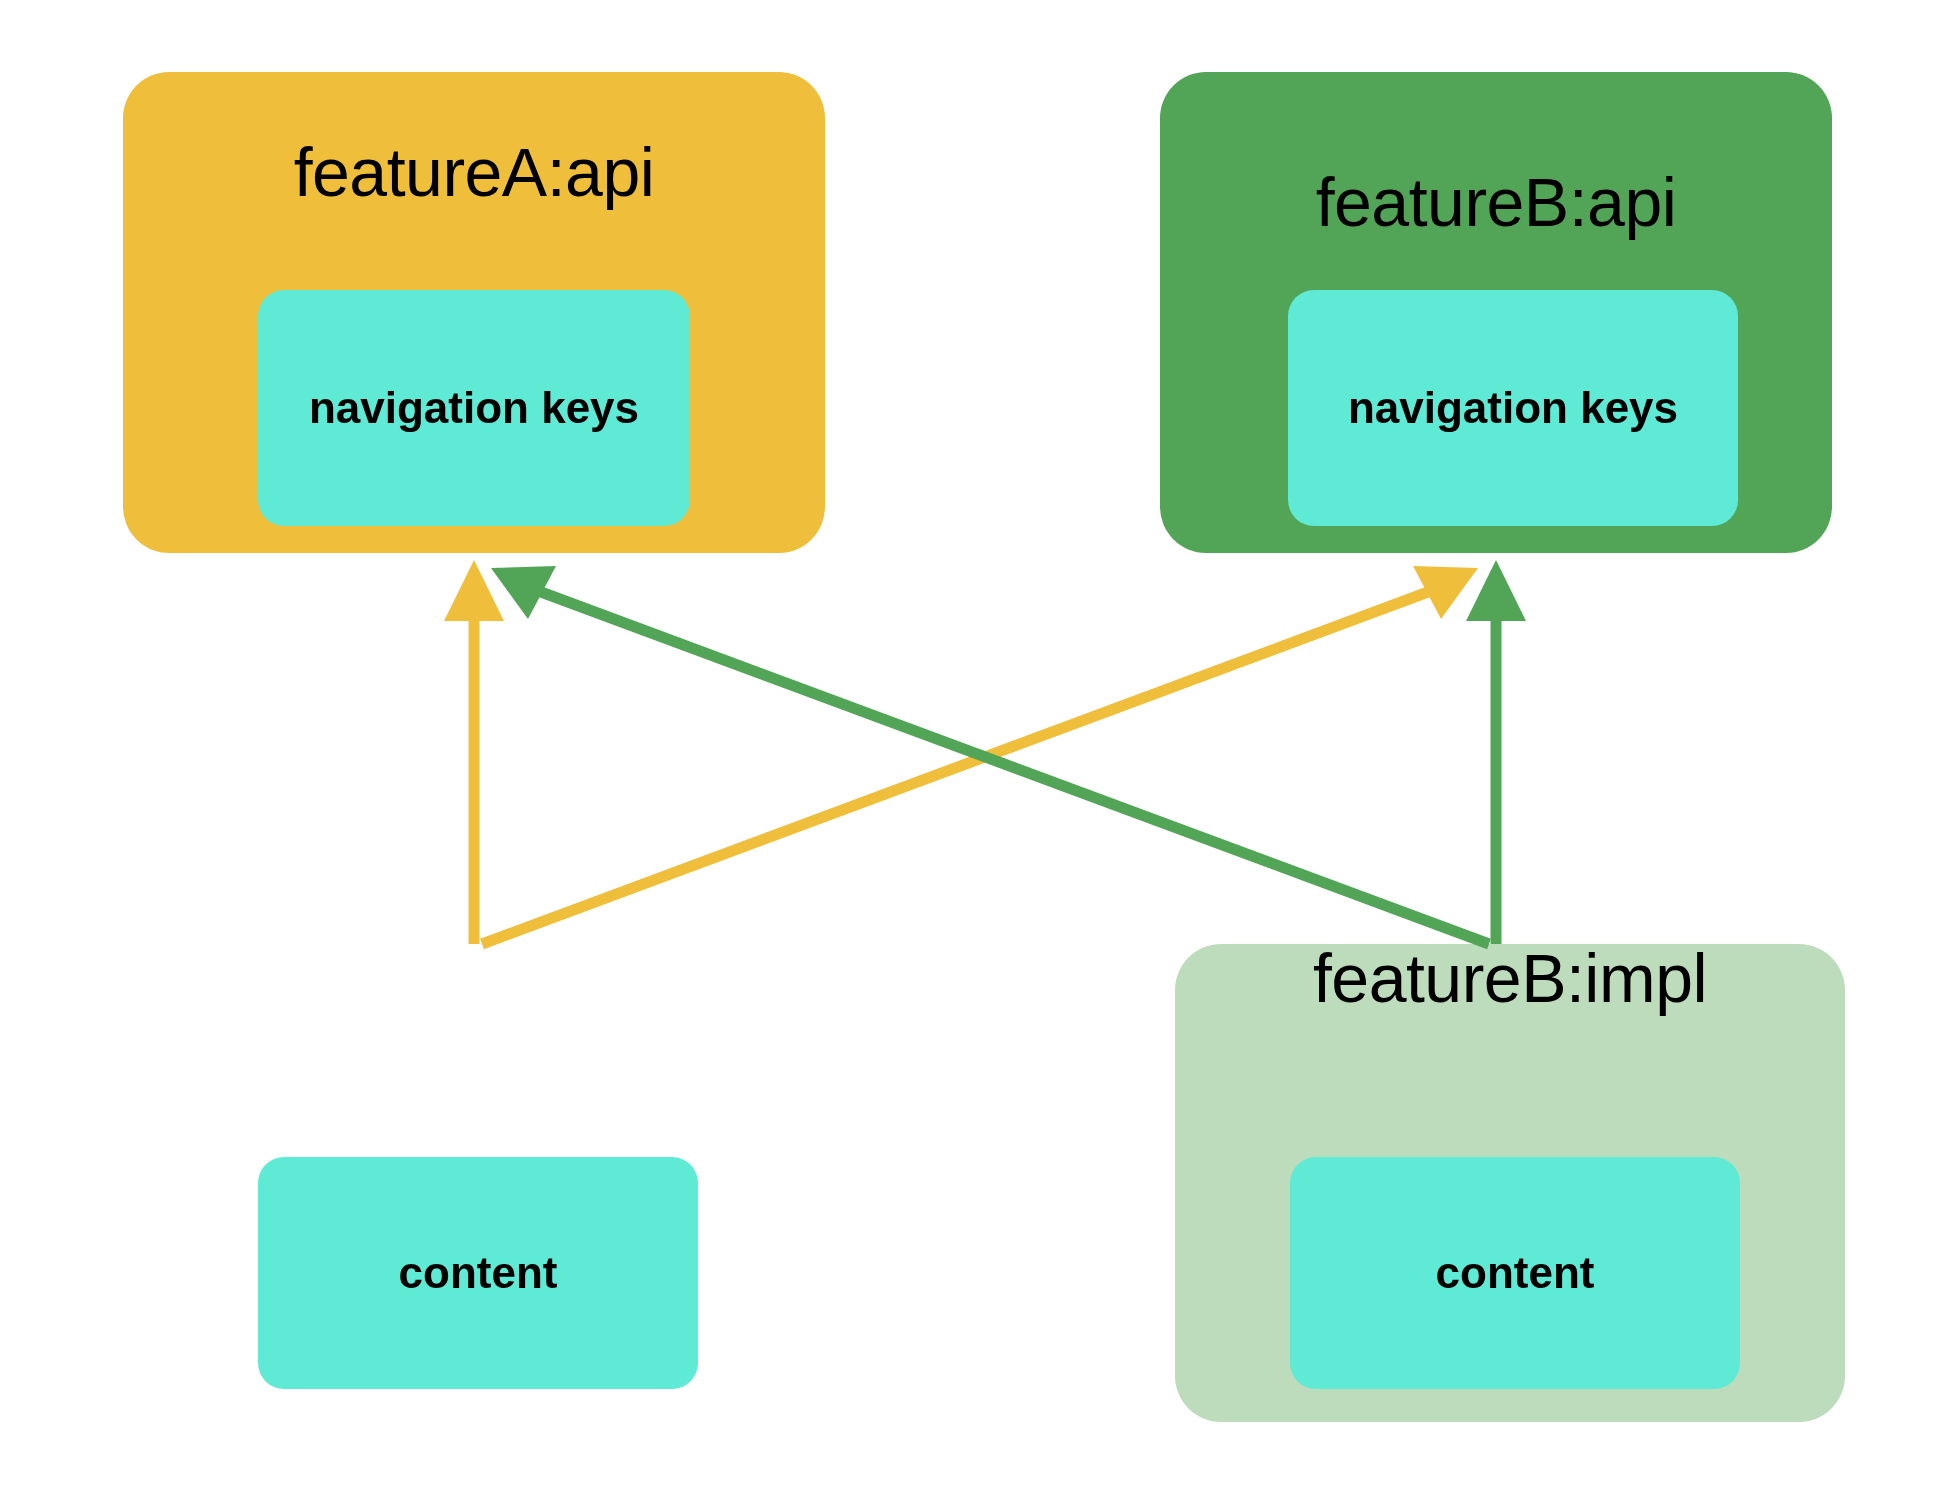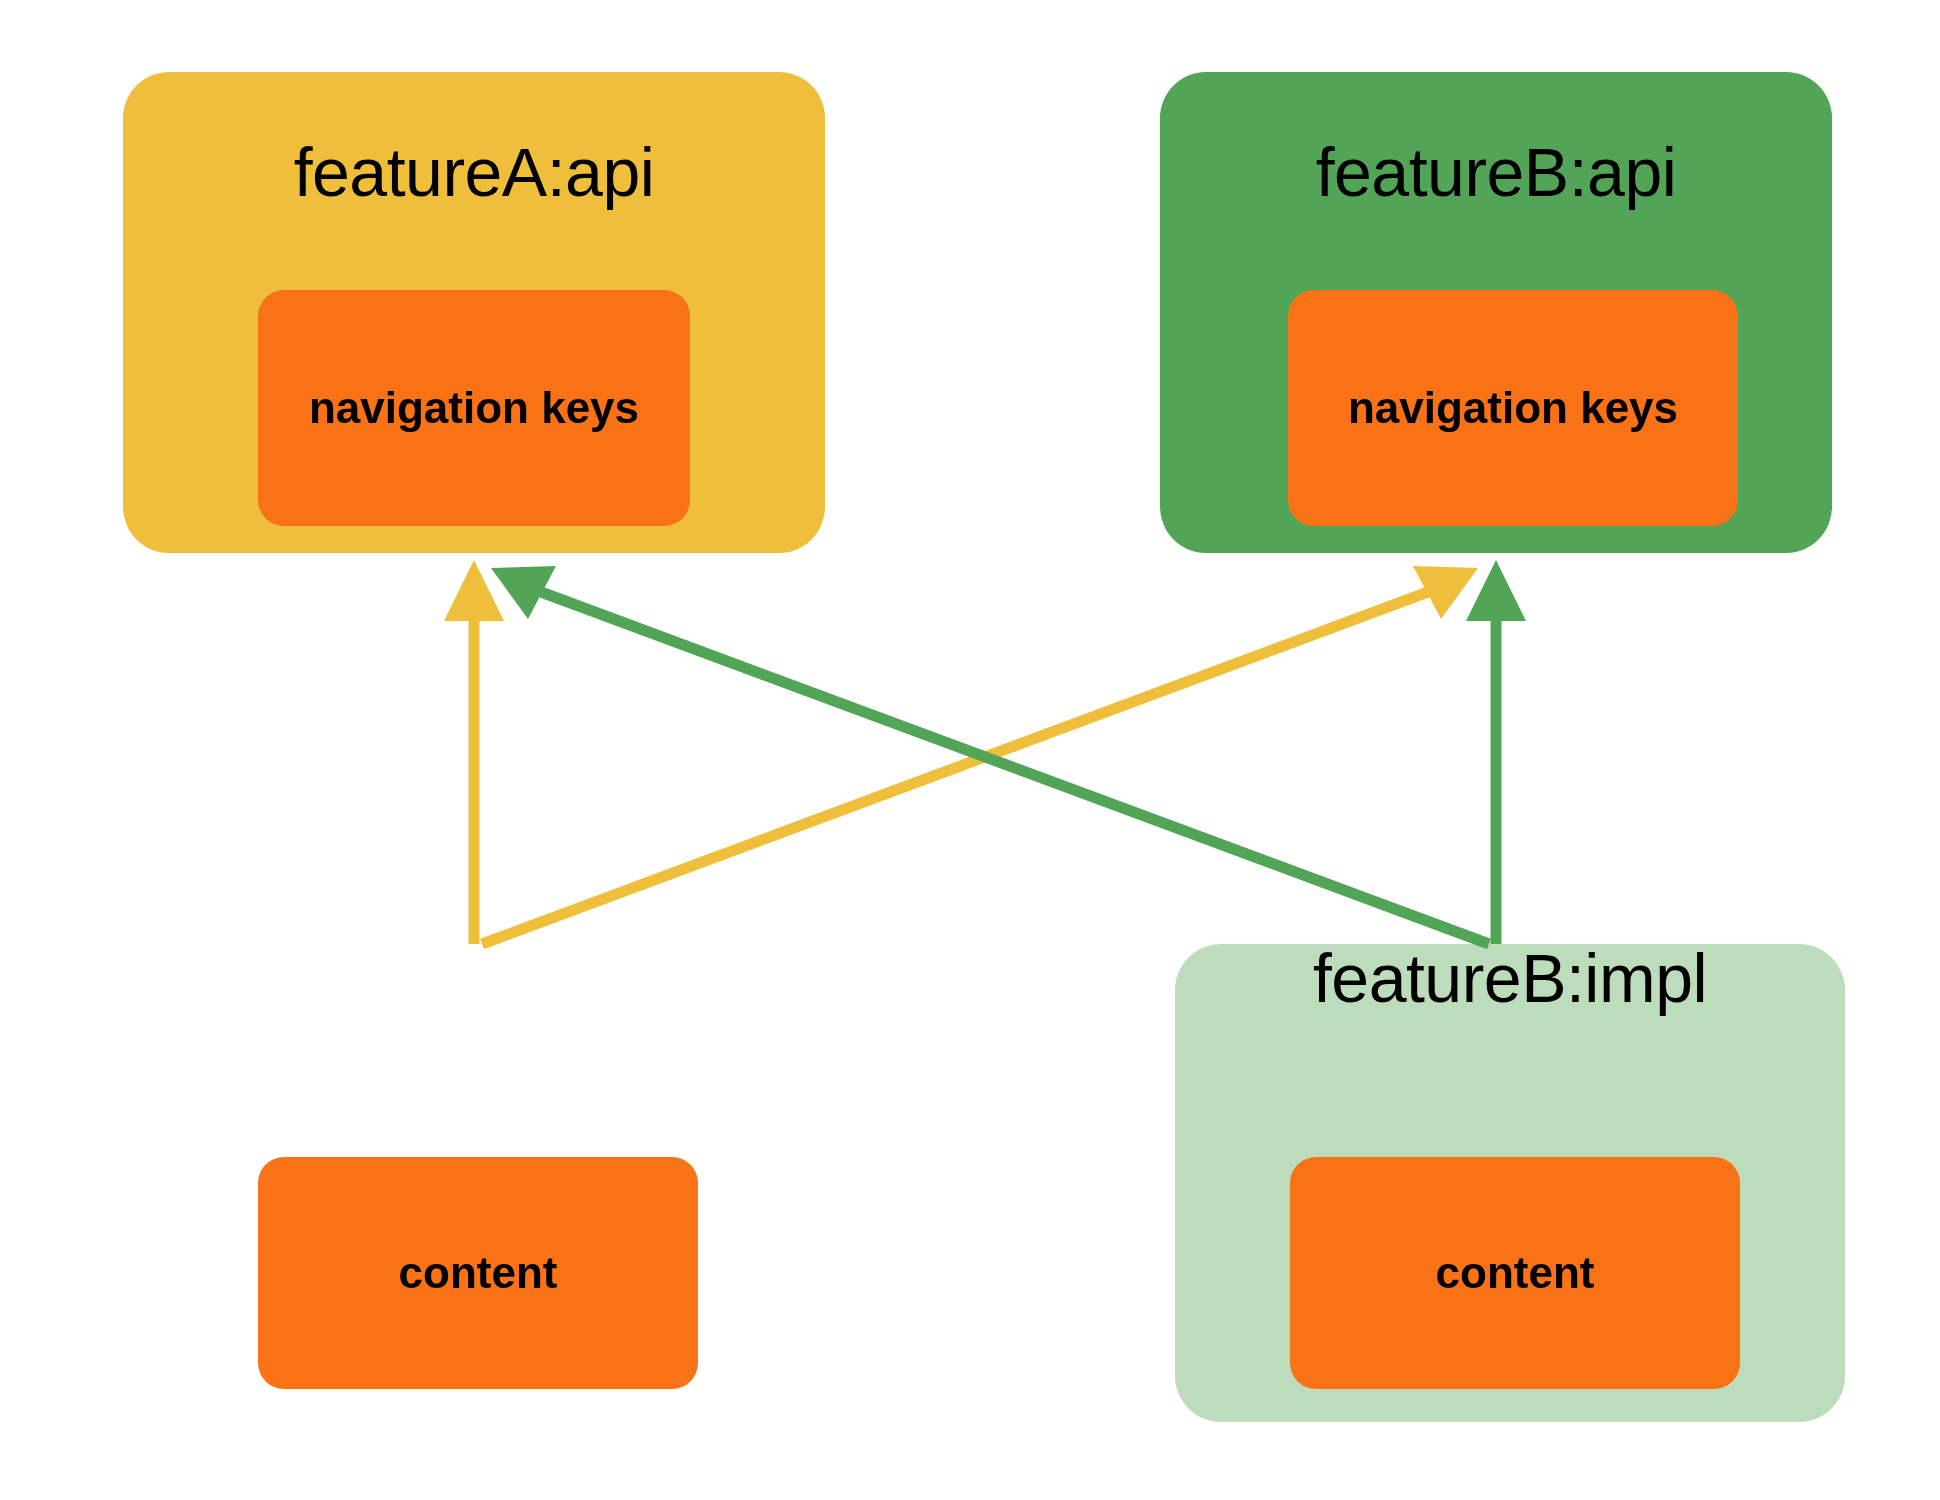--- a/index.html
+++ b/index.html
@@ -29,21 +29,21 @@
     font-size: 68px;
     font-weight: 400;
     color: #000000;
     letter-spacing: -0.5px;
     line-height: 1;
     white-space: nowrap;
   }
   .inner-box {
     position: absolute;
     box-sizing: border-box;
-    background: #f97316;
+    background: #5eead4;
     border-radius: 26px;
     display: flex;
     align-items: center;
     justify-content: center;
   }
   .inner-label {
     font-size: 44px;
     font-weight: 700;
     color: #000000;
     line-height: 1;
@@ -66,21 +66,21 @@
     height: 236px;
   }
 
   #box-featureB-api {
     left: 1160px;
     top: 72px;
     width: 672px;
     height: 481px;
     background: #52A557;
   }
-  #box-featureB-api > .module-title { margin-top: 66px; }
+  #box-featureB-api > .module-title { margin-top: 96px; }
   #inner-featureB-api {
     left: 1288px;
     top: 290px;
     width: 450px;
     height: 236px;
   }
 
   
   #box-featureA-impl {
     left: 133px;

